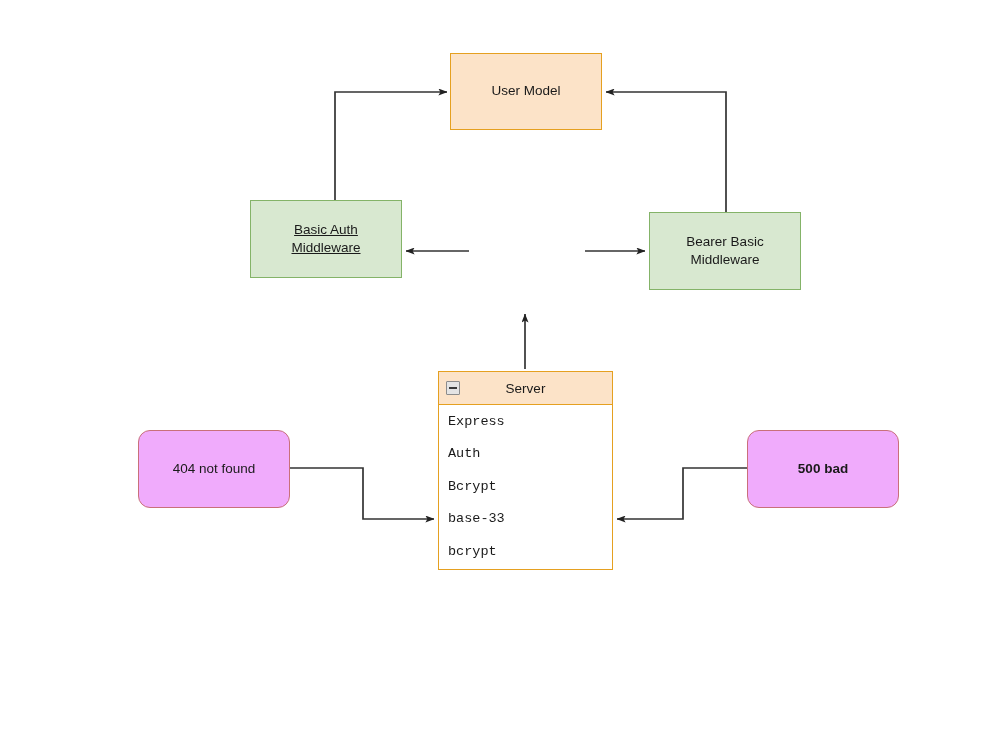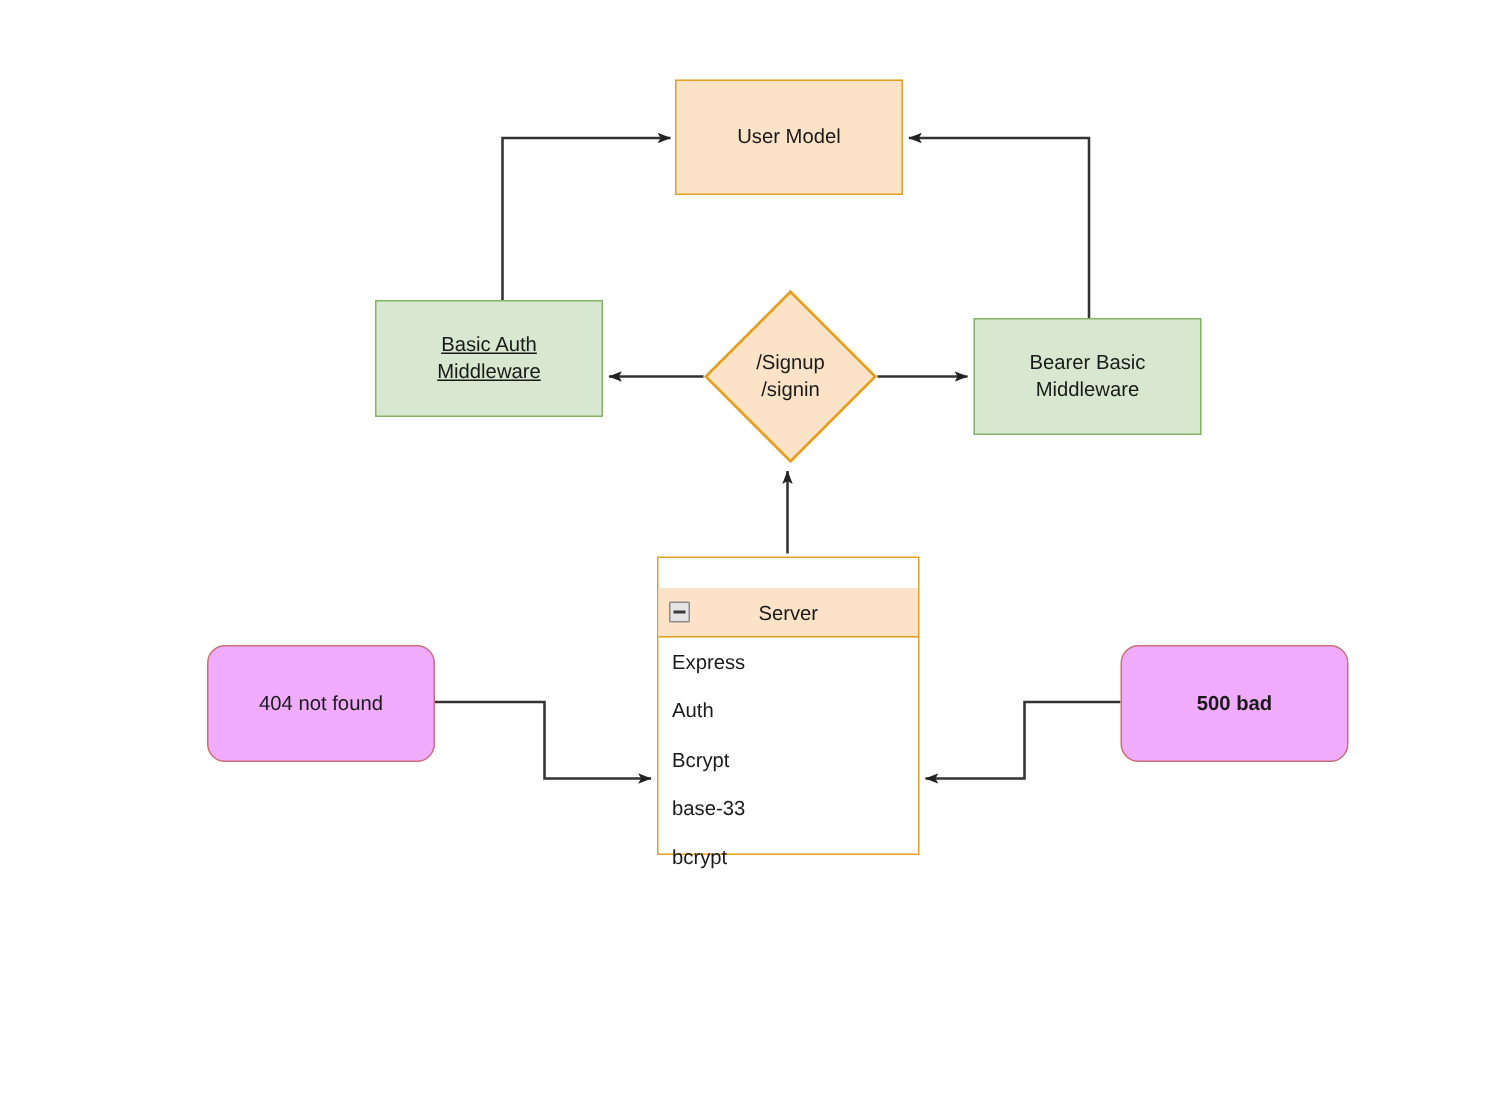--- a/index.html
+++ b/index.html
@@ -104,21 +104,20 @@
     position: relative;
     height: 33px;
     box-sizing: border-box;
     background: #FCE3C8;
     border-bottom: 1.4px solid #E5A020;
     display: flex;
     align-items: center;
     justify-content: center;
     font-size: 13.5px;
     color: #1a1a1a;
-    margin-top: 20px;
   }
   #server-collapse-icon {
     position: absolute;
     left: 7px;
     top: 50%;
     transform: translateY(-50%);
     width: 14px;
     height: 14px;
     box-sizing: border-box;
     border: 1px solid #8c8c8c;
@@ -140,20 +139,21 @@
     margin: 0;
     list-style: none;
   }
   .server-item {
     height: 32.5px;
     display: flex;
     align-items: center;
     padding-left: 9px;
     font-size: 13.5px;
     color: #1a1a1a;
+    font-family: Liberation Mono, monospace;
   }
   
   .err-box {
     background: #f0abfc;
     border: 1.6px solid #C9707A;
     border-radius: 12px;
   }
   #node-404 {
     left: 138px;
     top: 430px;
@@ -202,27 +202,20 @@
   <div class="node mw-box" id="node-basic-auth">
     <span>Basic Auth
 Middleware</span>
   </div>
 
   <div class="node mw-box" id="node-bearer-auth">
     <span>Bearer Basic
 Middleware</span>
   </div>
 
-  <div class="node" id="node-signup-decision">
-    <svg class="diamond-shape" viewBox="0 0 116 116" xmlns="http://www.w3.org/2000/svg">
-      <polygon points="58,1.5 114.5,58 58,114.5 1.5,58" fill="#FCE3C8" stroke="#E5A020" stroke-width="1.8"></polygon>
-    </svg>
-    <span class="diamond-label">/Signup
-/signin</span>
-  </div>
 
   <div id="node-server">
     <div id="server-header">
       <span id="server-collapse-icon"></span>
       <span>Server</span>
     </div>
     <ul id="server-items">
       <li class="server-item">
           <span>Express</span>
         </li>

